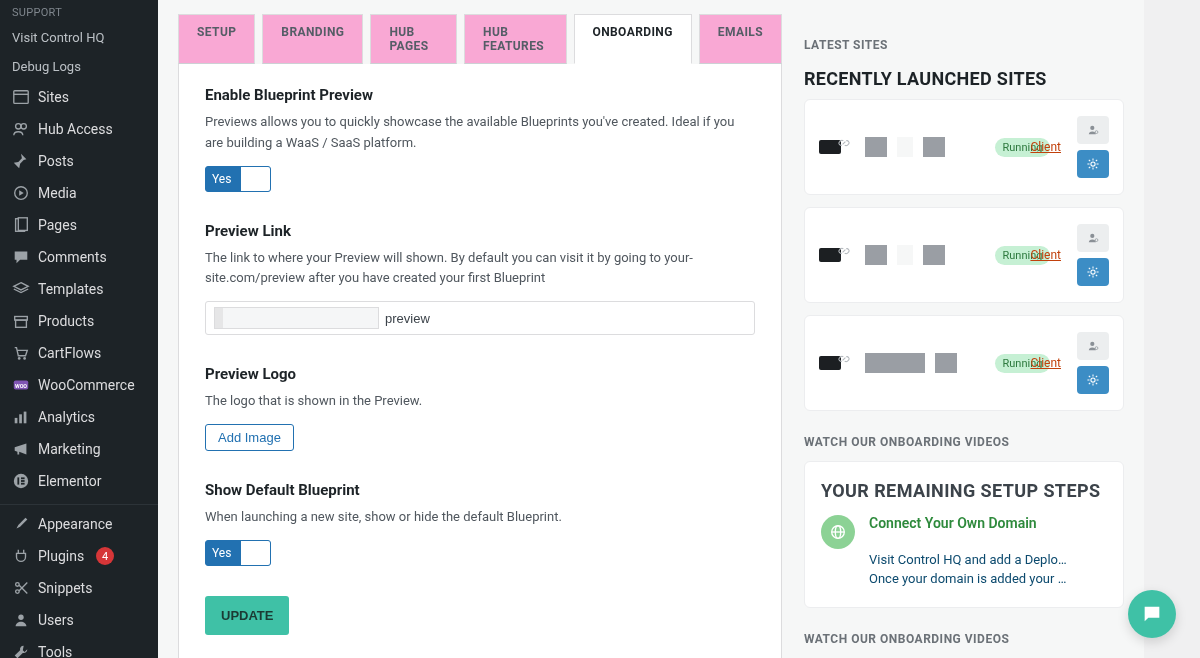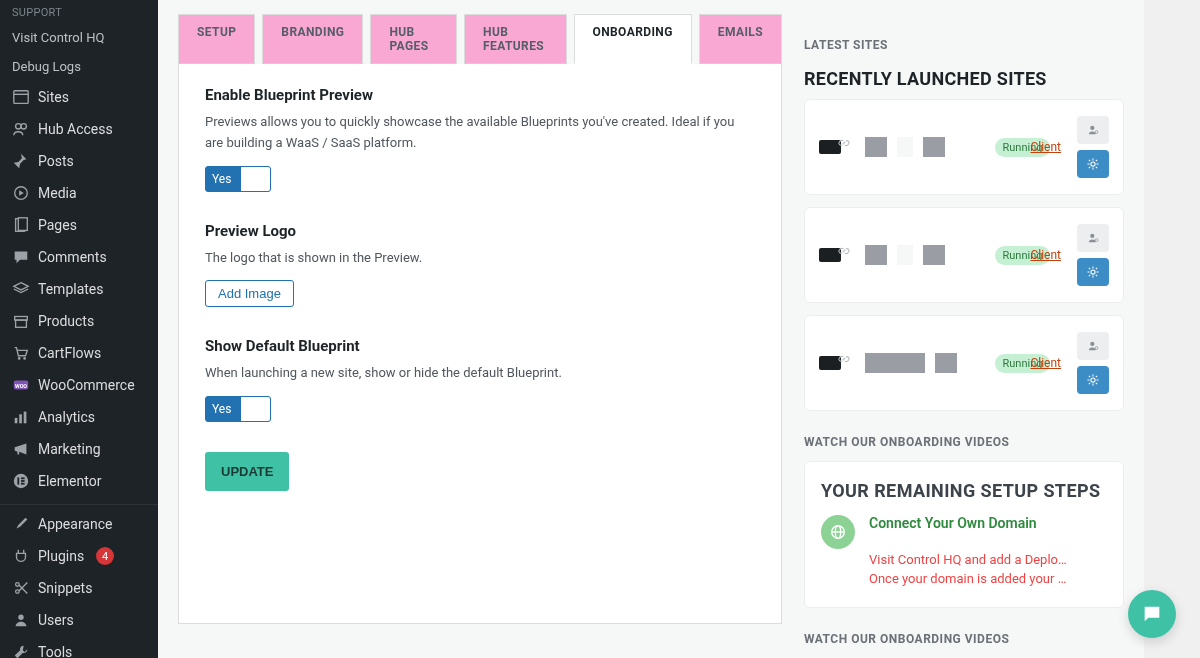--- a/index.html
+++ b/index.html
@@ -64,21 +64,21 @@
 .sitecard .icn.user { background: #eceeef; color: #8a9096; }
 .sitecard .icn.gear { background: #3c8dc5; color: #fff; }
 .sitecard svg { width: 14px; height: 14px; fill: currentColor; }
 
 .setupcard { background: #fff; border: 1px solid #ecedef; border-radius: 6px; padding: 18px 16px; }
 .setupcard h4 { font-size: 18px; font-weight: 700; letter-spacing: .4px; color: #3c434a; margin-bottom: 14px; }
 .step { display: flex; gap: 14px; }
 .step .circ { width: 34px; height: 34px; border-radius: 50%; background: #8cd295; color: #fff; display: flex; align-items: center; justify-content: center; flex-shrink: 0; }
 .step .circ svg { width: 18px; height: 18px; fill: #fff; }
 .step .txt h5 { color: #2e8a3c; font-size: 14px; font-weight: 600; margin-bottom: 20px; }
-.step .txt p { font-size: 13px; color: #ef4444; line-height: 1.45; }
+.step .txt p { font-size: 13px; color: #0c4a6e; line-height: 1.45; }
 
 
 .chatbub { position: fixed; right: 24px; bottom: 20px; width: 48px; height: 48px; border-radius: 50%; background: #3fc1a6; display: flex; align-items: center; justify-content: center; color: #fff; cursor: pointer; box-shadow: 0 4px 12px rgba(0,0,0,.15); }
 .chatbub svg { width: 22px; height: 22px; fill: #fff; }
 
 ::-webkit-scrollbar { width: 0; }
 </style>
 </head>
 <body>
 
@@ -278,20 +278,28 @@
 
         <div class="section">
           <h3>Enable Blueprint Preview</h3>
           <p>Previews allows you to quickly showcase the available Blueprints you've created. Ideal if you are building a WaaS / SaaS platform.</p>
           <div class="toggle">
             <span class="tl">Yes</span>
               <span class="sw"></span>
           </div>
         </div>
 
+        <div class="section">
+          <h3>Preview Link</h3>
+          <p>The link to where your Preview will shown. By default you can visit it by going to your-site.com/preview after you have created your first Blueprint</p>
+          <div class="linkfield">
+            <div class="pfx"></div>
+            <input type="text" value="preview" style="">
+          </div>
+        </div>
 
         <div class="section">
           <h3>Preview Logo</h3>
           <p>The logo that is shown in the Preview.</p>
           <button class="btn-outline">Add Image</button>
         </div>
 
         <div class="section">
           <h3>Show Default Blueprint</h3>
           <p>When launching a new site, show or hide the default Blueprint.</p>

